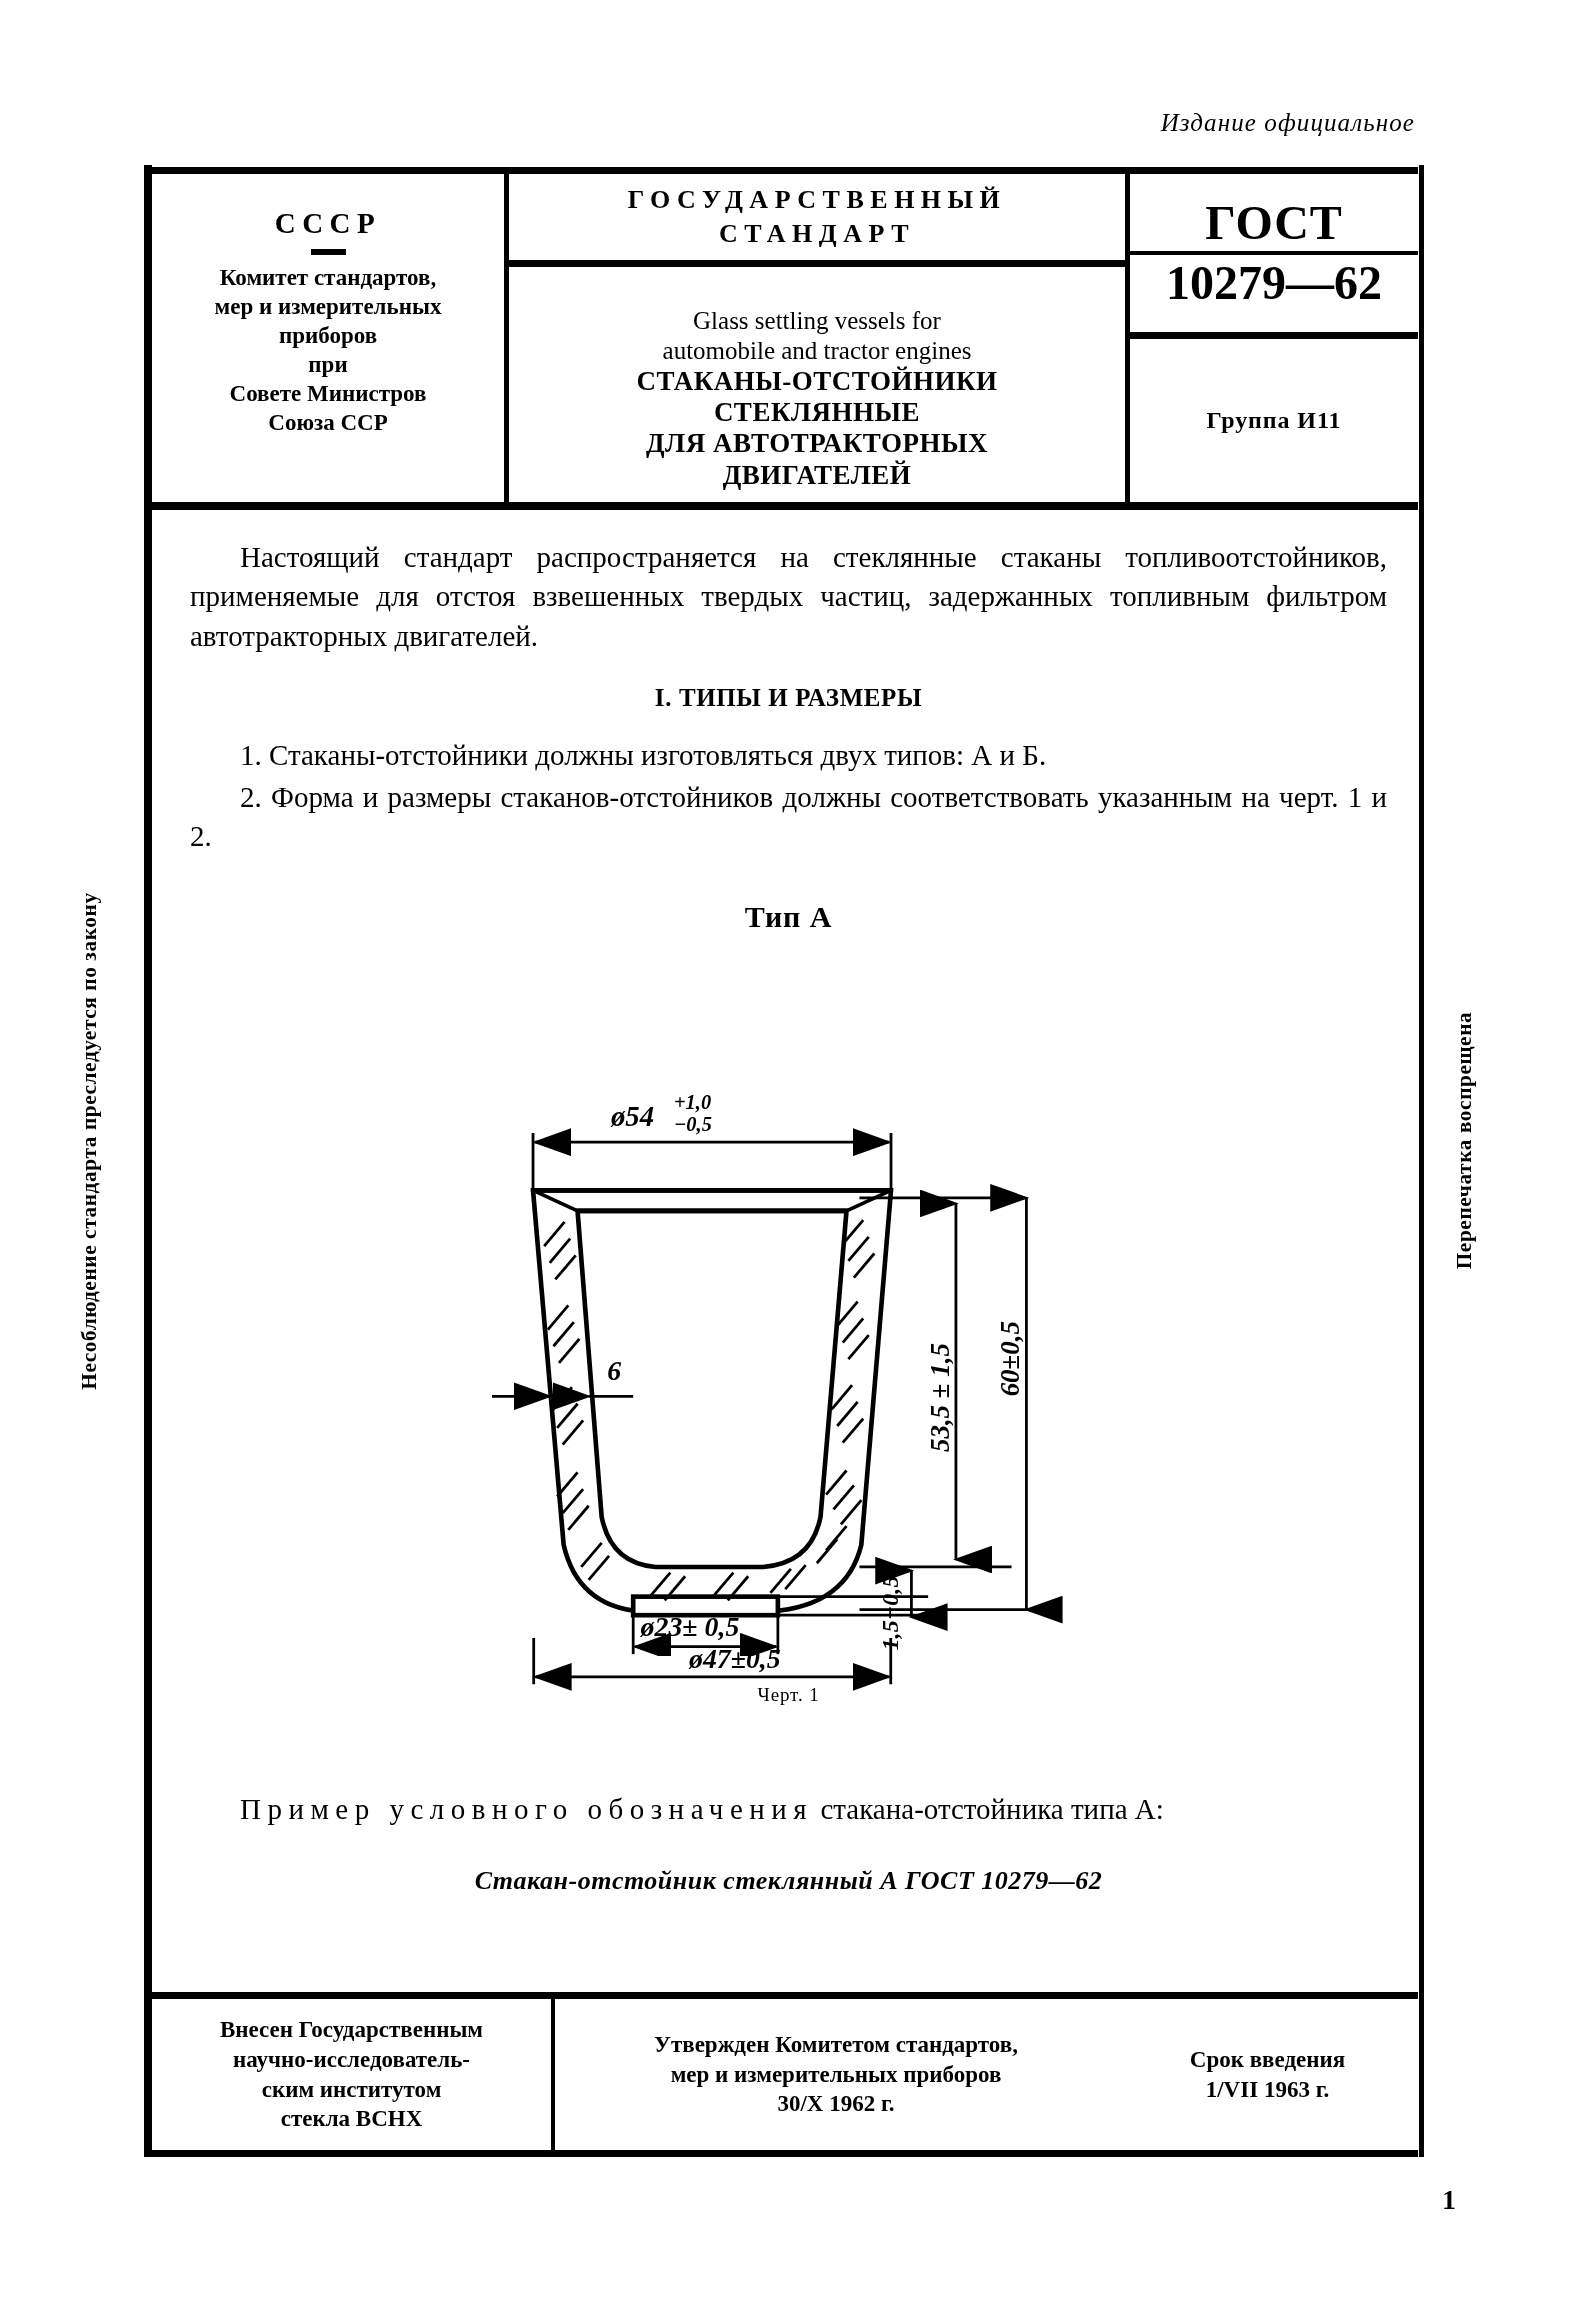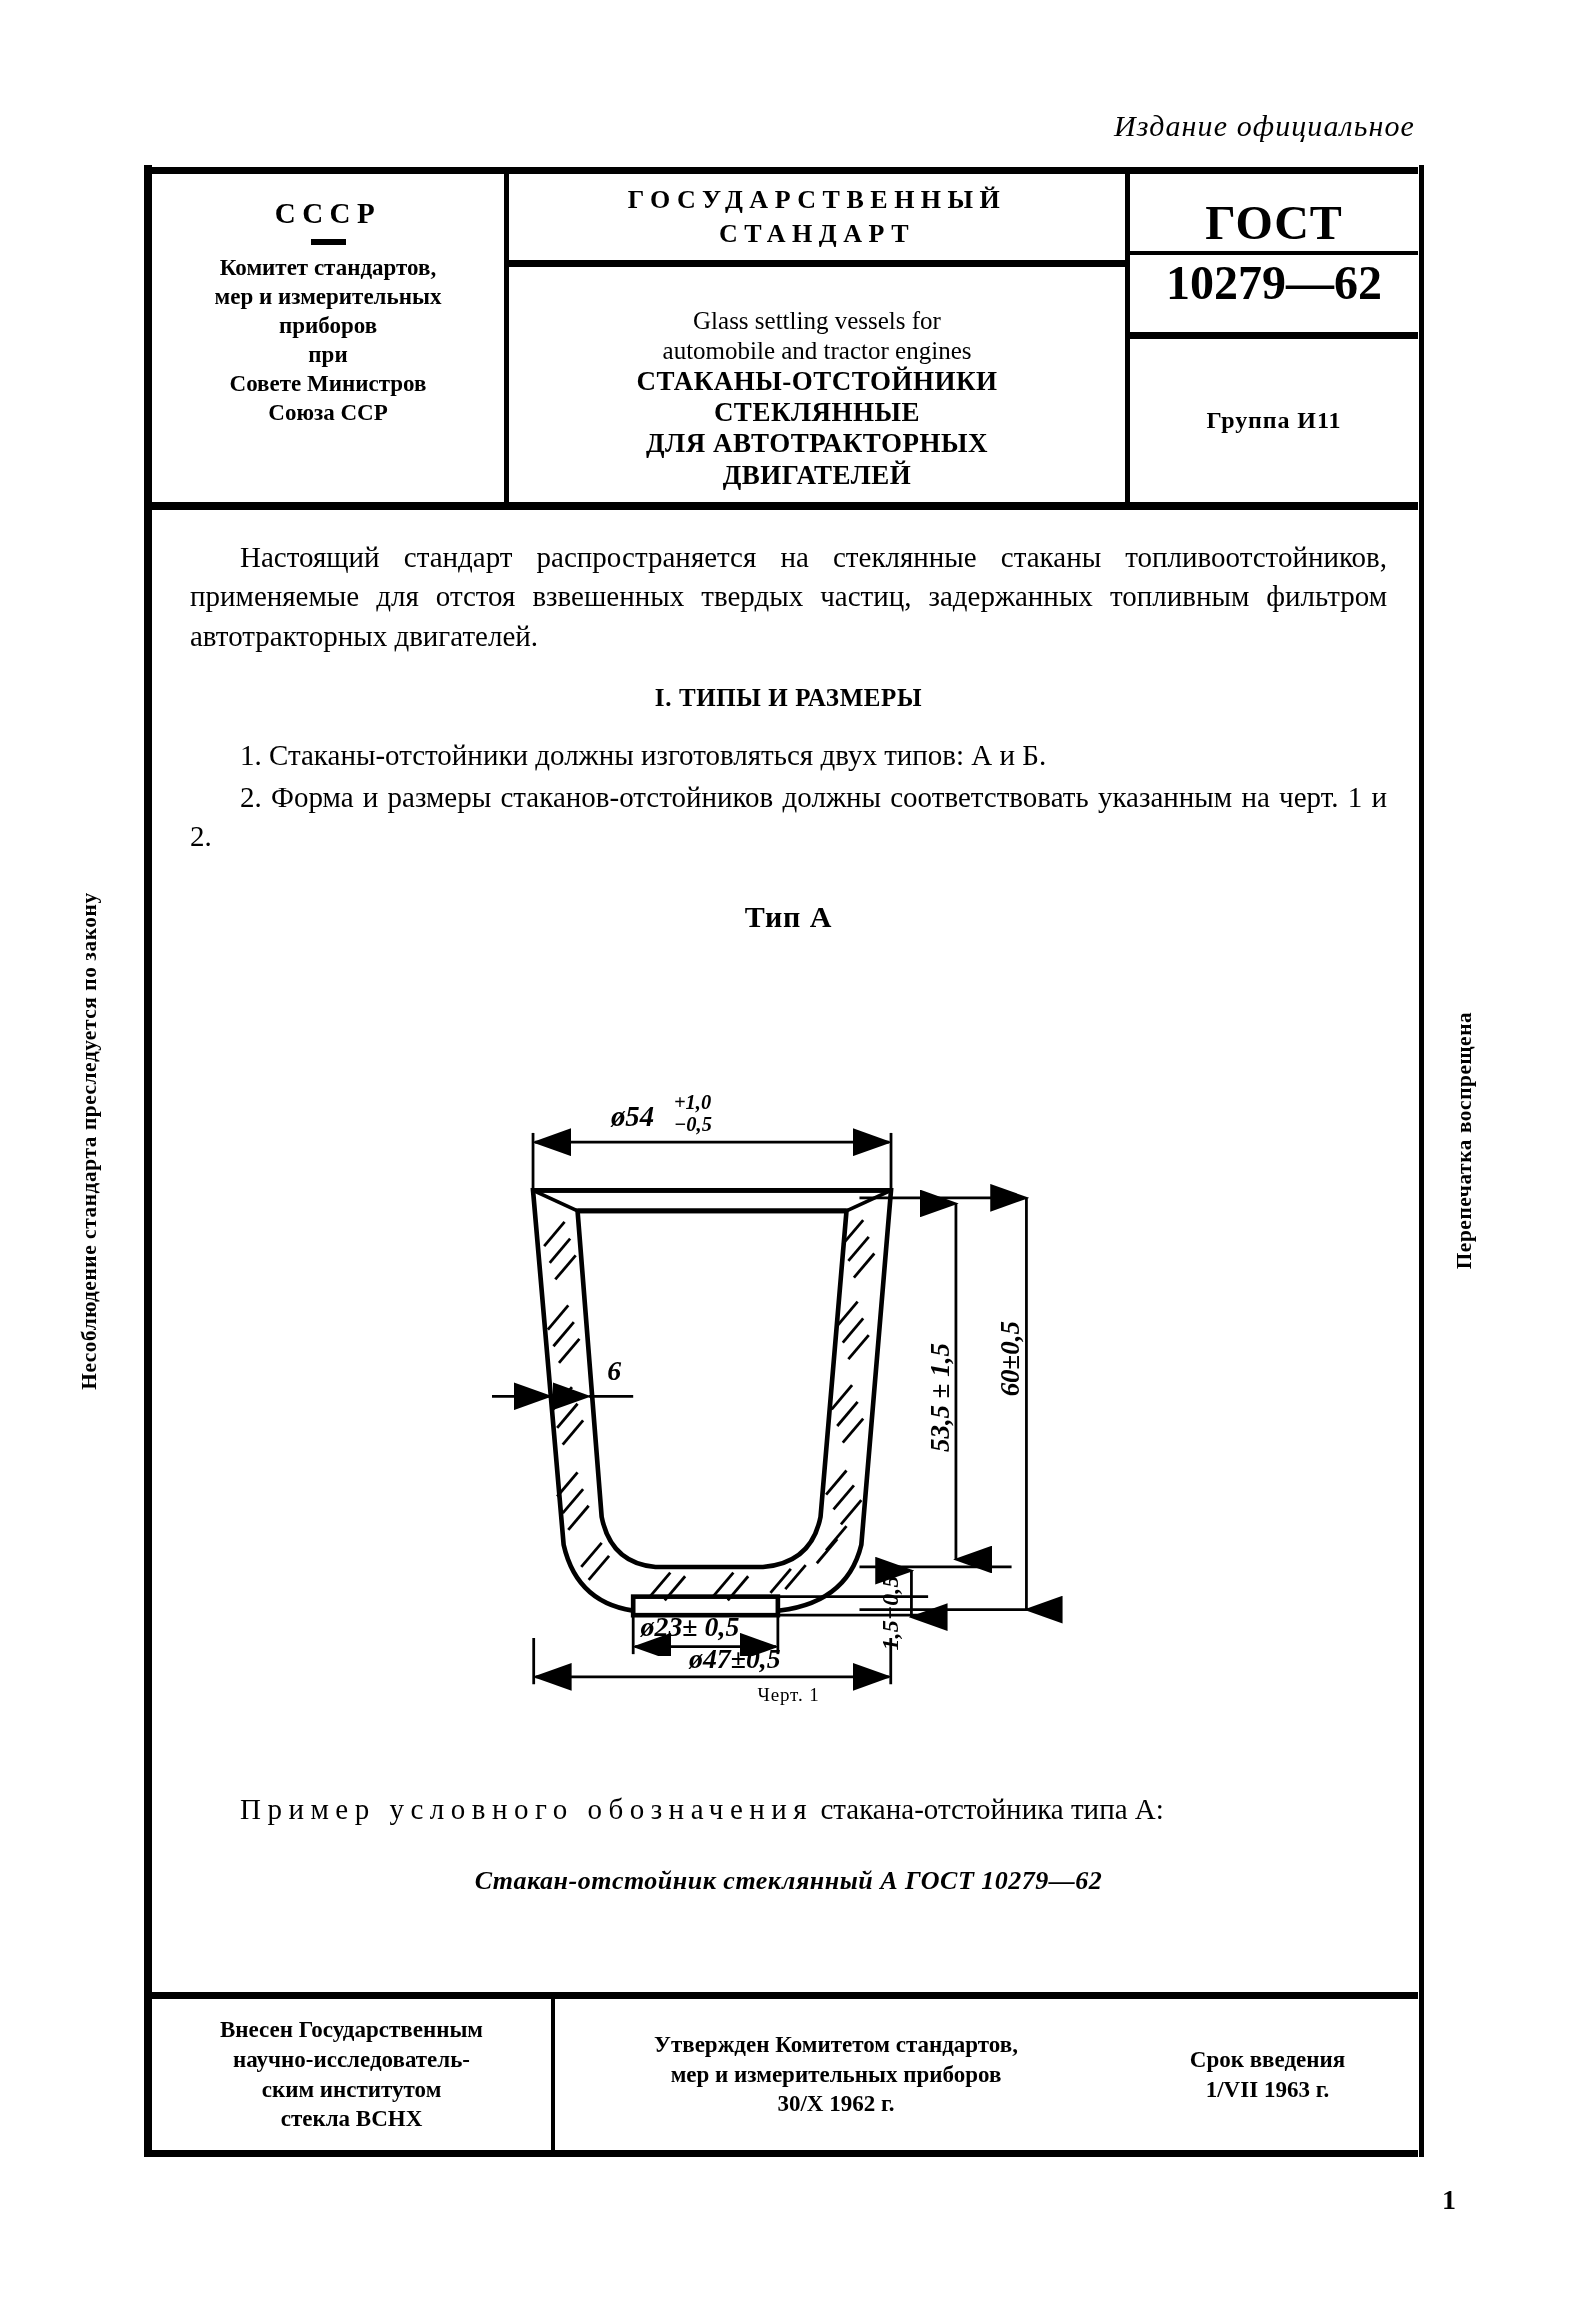--- a/index.html
+++ b/index.html
@@ -15,21 +15,21 @@
     color: #000000;
     overflow: hidden;
   }
 
   
   #official-line {
     position: absolute;
     top: 109px;
     right: 162px;
     font-style: italic;
-    font-size: 30px;
+    font-size: 25px;
     letter-spacing: 1.1px;
     white-space: nowrap;
   }
 
   
   #page-frame {
     position: absolute;
     left: 144px;
     top: 165px;
     width: 1280px;
@@ -52,21 +52,21 @@
     display: flex;
   }
   .hdr-col-left {
     width: 357px;
     box-sizing: border-box;
     border-right: 5.6px solid #000;
     display: flex;
     flex-direction: column;
     align-items: center;
     justify-content: flex-start;
-    padding-top: 23px;
+    padding-top: 33px;
   }
   .hdr-col-mid {
     flex: 1;
     box-sizing: border-box;
     border-right: 5.6px solid #000;
     display: flex;
     flex-direction: column;
   }
   .hdr-col-right {
     width: 288px;

